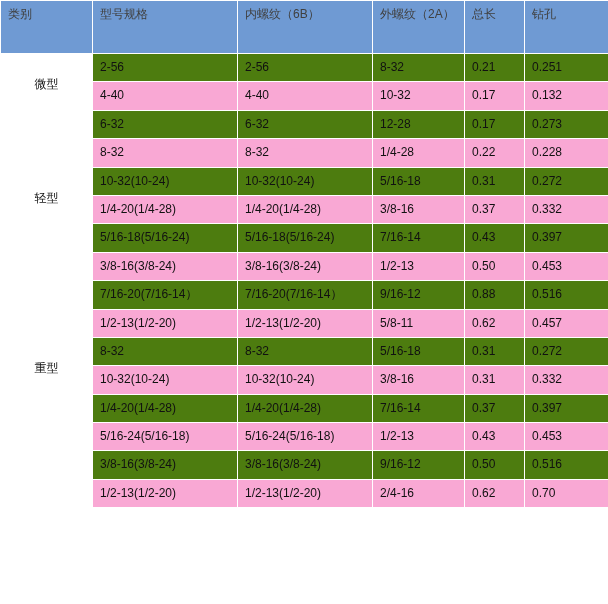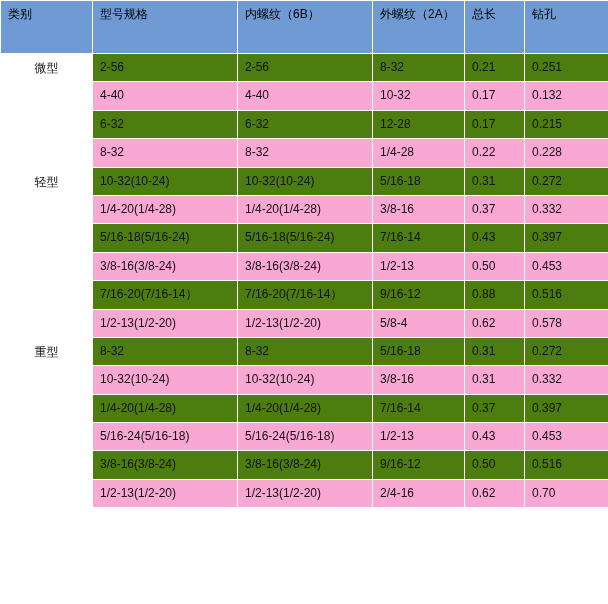--- a/index.html
+++ b/index.html
@@ -26,21 +26,21 @@
     padding: 5px 7px;
     vertical-align: top;
     line-height: 1.45;
     font-weight: normal;
     text-align: left;
     word-wrap: break-word;
     overflow-wrap: break-word;
   }
   thead th {
     background: #6f9ad3;
-    color: #000000;
+    color: #404040;
     font-weight: bold;
     font-size: 12px;
     height: 42px;
     vertical-align: top;
   }
   
   col.c-cat   { width: 92px; }
   col.c-spec  { width: 145px; }
   col.c-int   { width: 135px; }
   col.c-ext   { width: 92px; }
@@ -53,21 +53,21 @@
     text-align: center;
     vertical-align: top;
     padding-top: 8px;
     border-left: 1px solid #ffffff;
     border-right: 1px solid #ffffff;
     color: #111111;
   }
   td.cat-cell .cat-inner {
     display: block;
     width: 2em;
-    margin: 0 auto;
+    margin: 16px auto;
     text-align: left;
     line-height: 1.5;
   }
   tr.row-a td.data { background: #4d7c0f; }
   tr.row-b td.data { background: #f9a8d4; }
   td.data { color: #111111; }
   .group-sep td { border-top: 1px solid #ffffff; }
 </style>
 </head>
 <body>
@@ -107,21 +107,21 @@
         <td class="data">4-40</td>
         <td class="data">10-32</td>
         <td class="data">0.17</td>
         <td class="data">0.132</td>
       </tr>
       <tr class="row-a">
         <td class="data">6-32</td>
         <td class="data">6-32</td>
         <td class="data">12-28</td>
         <td class="data">0.17</td>
-        <td class="data">0.215</td>
+        <td class="data">0.273</td>
       </tr>
       <tr class="row-b">
         <td class="data">8-32</td>
         <td class="data">8-32</td>
         <td class="data">1/4-28</td>
         <td class="data">0.22</td>
         <td class="data">0.228</td>
       </tr>
       <tr class="row-a group-sep">
         <td class="cat-cell" rowspan="6">
@@ -157,23 +157,23 @@
       <tr class="row-a">
         <td class="data">7/16-20(7/16-14）</td>
         <td class="data">7/16-20(7/16-14）</td>
         <td class="data">9/16-12</td>
         <td class="data">0.88</td>
         <td class="data">0.516</td>
       </tr>
       <tr class="row-b">
         <td class="data">1/2-13(1/2-20)</td>
         <td class="data">1/2-13(1/2-20)</td>
-        <td class="data">5/8-4</td>
+        <td class="data">5/8-11</td>
         <td class="data">0.62</td>
-        <td class="data">0.578</td>
+        <td class="data">0.457</td>
       </tr>
       <tr class="row-a group-sep">
         <td class="cat-cell" rowspan="6">
           <span class="cat-inner">重型</span>
         </td>
         <td class="data">8-32</td>
         <td class="data">8-32</td>
         <td class="data">5/16-18</td>
         <td class="data">0.31</td>
         <td class="data">0.272</td>

